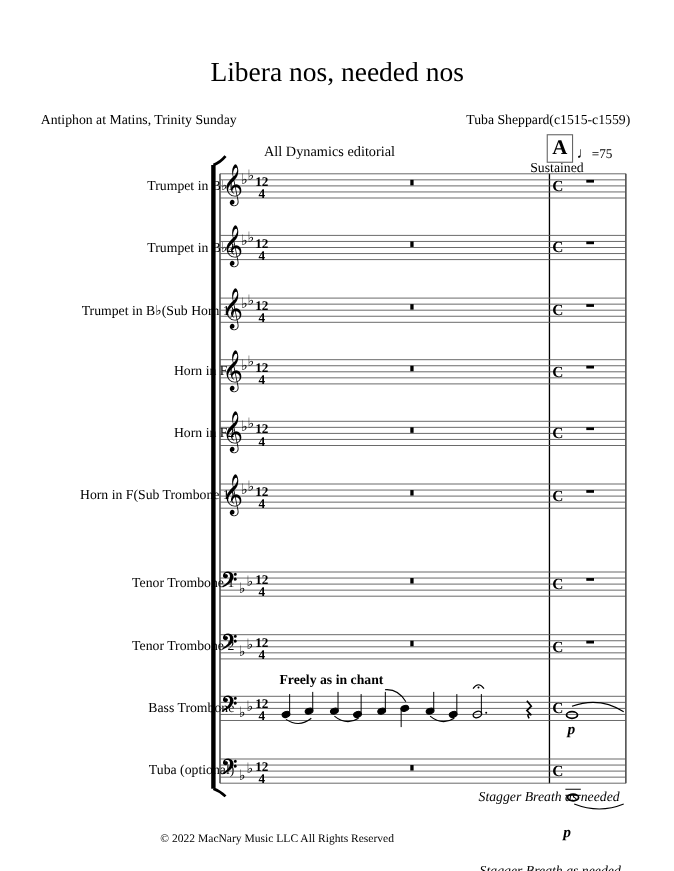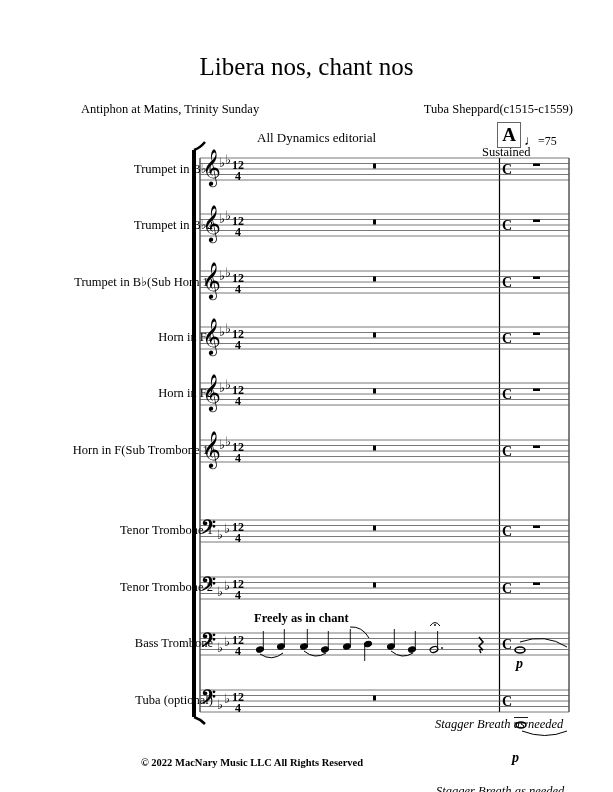--- a/index.html
+++ b/index.html
@@ -1,36 +1,36 @@
 <!DOCTYPE html>
 <html><head>
 <meta charset="utf-8">
 <style>
   html,body{margin:0;padding:0;background:#fff;}
   body{width:613px;height:792px;position:relative;overflow:hidden;font-family:"Liberation Serif","DejaVu Serif",serif;color:#000;}
   .abs{position:absolute;}
   .title{left:0;width:613px;top:53px;text-align:center;font-size:25px;}
-  .subtitle{left:37px;top:102px;font-size:12.5px;margin-left:44px;}
+  .subtitle{left:37px;top:102px;font-size:12.5px;}
   .composer{right:40px;top:102px;font-size:12.5px;}
-  .dyn-note{left:240px;top:130px;font-size:13px;margin-left:17px;}
+  .dyn-note{left:240px;top:130px;font-size:13px;}
   .rehearsal{left:497px;top:122px;width:22px;height:24px;border:1px solid #666;font-weight:bold;font-size:19px;text-align:center;line-height:24px;}
   .tempo{left:524px;top:133px;font-size:12px;}
   .tempo .q{font-size:14px;}
   .sustained{left:482px;top:145px;font-size:12.5px;}
   .instr{right:400px;font-size:12.5px;text-align:right;white-space:nowrap;}
-  .copyright{left:0;width:504px;top:757px;text-align:center;font-size:10.5px;padding-left:0;font-weight:bold;}
+  .copyright{left:0;width:504px;top:757px;text-align:center;font-size:10.5px;padding-left:0;}
   .stagger{font-style:italic;font-size:12.5px;white-space:nowrap;margin-top:47px;}
   .dynamic{font-style:italic;font-weight:bold;font-size:14px;}
   .tempo-text{font-size:12.5px;font-weight:bold;}
   svg{position:absolute;left:0;top:0;}
 </style>
 </head>
 <body>
 
-<div class="abs title">Libera nos, chant nos</div>
+<div class="abs title">Libera nos, needed nos</div>
 <div class="abs subtitle">Antiphon at Matins, Trinity Sunday</div>
 <div class="abs composer">Tuba Sheppard(c1515-c1559)</div>
 
 <div class="abs dyn-note">All Dynamics editorial</div>
 <div class="abs rehearsal">A</div>
 <div class="abs tempo"><span class="q">♩</span><span>=75</span></div>
 <div class="abs sustained">Sustained</div>
 
 <div class="abs instr" style="top:161px">Trumpet in B♭1</div>
 <div class="abs instr" style="top:217px">Trumpet in B♭2</div>

